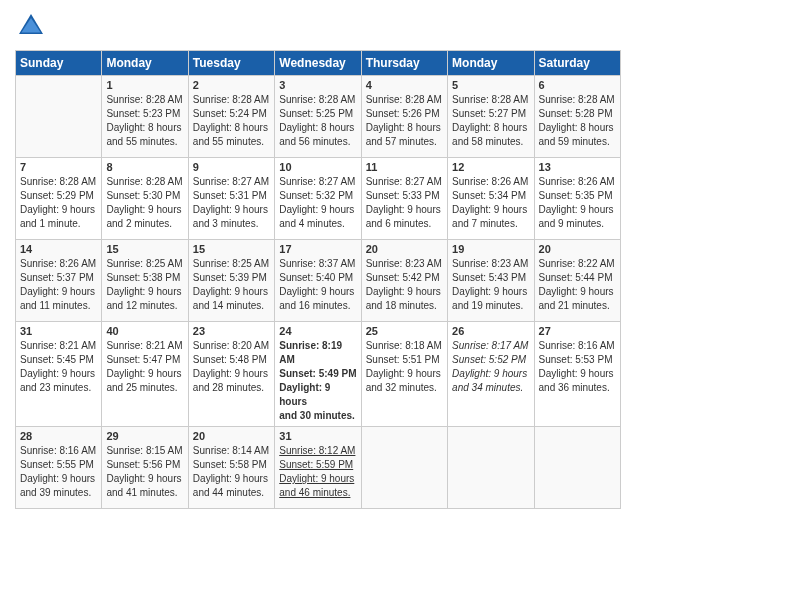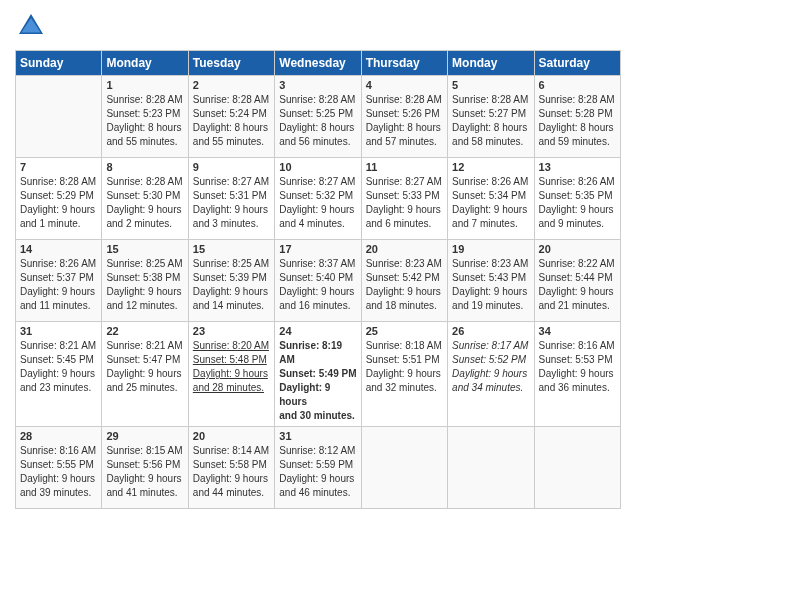--- a/index.html
+++ b/index.html
@@ -279,29 +279,29 @@
         </tr>
         <tr>
           <td>
             <span class="day-num">31</span>
             <div class="day-info" style="white-space: pre-line;">Sunrise: 8:21 AM
 Sunset: 5:45 PM
 Daylight: 9 hours
 and 23 minutes.</div>
           </td>
           <td>
-            <span class="day-num">22</span>
+            <span class="day-num">40</span>
             <div class="day-info" style="white-space: pre-line;">Sunrise: 8:21 AM
 Sunset: 5:47 PM
 Daylight: 9 hours
 and 25 minutes.</div>
           </td>
           <td>
             <span class="day-num">23</span>
-            <div class="day-info" style="white-space: pre-line; text-decoration: underline;">Sunrise: 8:20 AM
+            <div class="day-info" style="white-space: pre-line;">Sunrise: 8:20 AM
 Sunset: 5:48 PM
 Daylight: 9 hours
 and 28 minutes.</div>
           </td>
           <td>
             <span class="day-num">24</span>
             <div class="day-info" style="white-space: pre-line; font-weight: bold;">Sunrise: 8:19 AM
 Sunset: 5:49 PM
 Daylight: 9 hours
 and 30 minutes.</div>
@@ -314,21 +314,21 @@
 and 32 minutes.</div>
           </td>
           <td>
             <span class="day-num">26</span>
             <div class="day-info" style="white-space: pre-line; font-style: italic;">Sunrise: 8:17 AM
 Sunset: 5:52 PM
 Daylight: 9 hours
 and 34 minutes.</div>
           </td>
           <td>
-            <span class="day-num">34</span>
+            <span class="day-num">27</span>
             <div class="day-info" style="white-space: pre-line;">Sunrise: 8:16 AM
 Sunset: 5:53 PM
 Daylight: 9 hours
 and 36 minutes.</div>
           </td>
         </tr>
         <tr>
           <td>
             <span class="day-num">28</span>
             <div class="day-info" style="white-space: pre-line;">Sunrise: 8:16 AM
@@ -345,21 +345,21 @@
           </td>
           <td>
             <span class="day-num">20</span>
             <div class="day-info" style="white-space: pre-line;">Sunrise: 8:14 AM
 Sunset: 5:58 PM
 Daylight: 9 hours
 and 44 minutes.</div>
           </td>
           <td>
             <span class="day-num">31</span>
-            <div class="day-info" style="white-space: pre-line;">Sunrise: 8:12 AM
+            <div class="day-info" style="white-space: pre-line; text-decoration: underline;">Sunrise: 8:12 AM
 Sunset: 5:59 PM
 Daylight: 9 hours
 and 46 minutes.</div>
           </td>
           <td></td>
           <td></td>
           <td></td>
         </tr>
       </tbody>
   </table>

